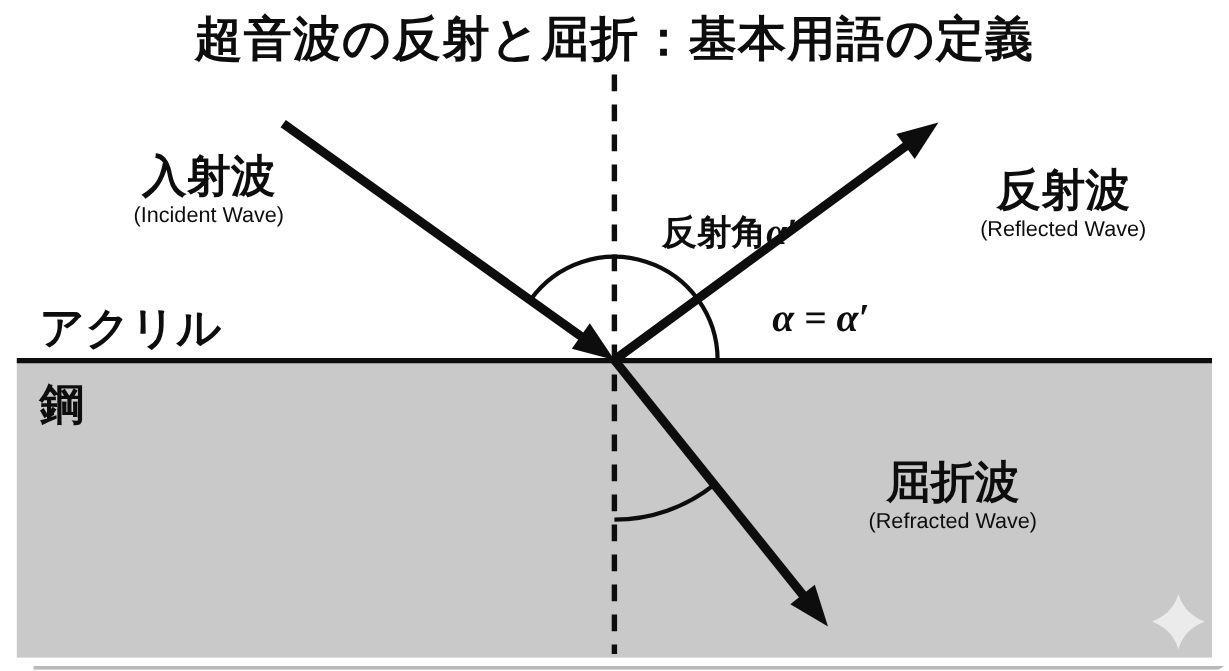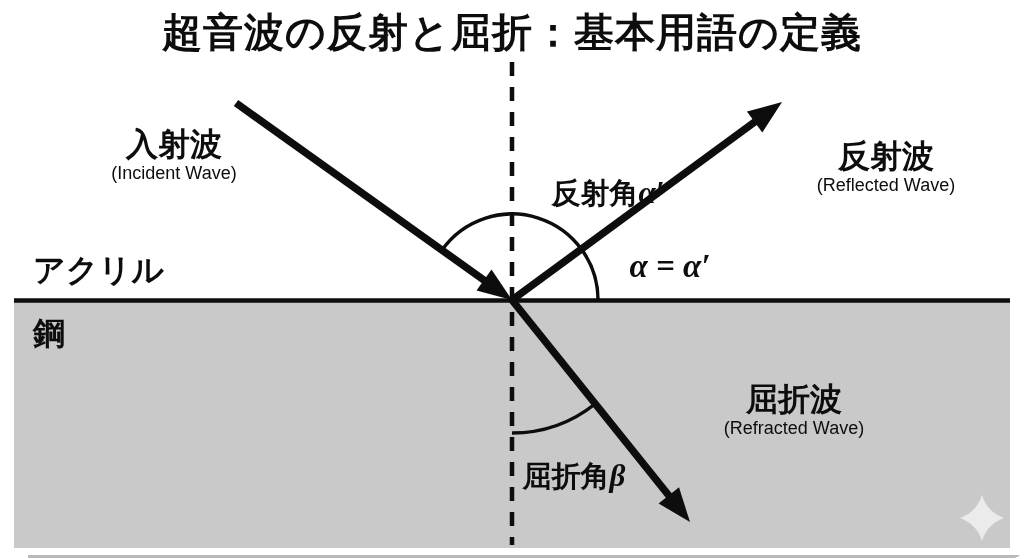--- a/index.html
+++ b/index.html
@@ -11,32 +11,32 @@
     font-family:"Liberation Sans","DejaVu Sans",sans-serif;
     color:#0d0d0d;
     border-radius:14px;
   }
   .canvas svg{position:absolute;left:0;top:0;}
   .label{position:absolute;white-space:nowrap;}
   .centered{transform:translateX(-50%);text-align:center;}
   .title{
     font-size:40px;font-weight:bold;letter-spacing:1px;
   }
-  .wave-label .jp{font-size:32px;font-weight:bold;line-height:1.15;}
+  .wave-label .jp{font-size:37px;font-weight:bold;line-height:1.15;}
   .wave-label .en{font-size:18px;font-weight:400;line-height:1.2;}
   .angle-label{font-size:29px;font-weight:bold;}
   .math{
     font-family:"Liberation Serif","DejaVu Serif",serif;
     font-style:italic;font-weight:bold;font-size:31px;
   }
   .equation{
     font-family:"Liberation Serif","DejaVu Serif",serif;
     font-style:italic;font-weight:bold;font-size:33px;
   }
-  .medium-label{font-size:32px;font-weight:bold;}
+  .medium-label{font-size:37px;font-weight:bold;}
 </style>
 </head>
 <body>
 
 <div class="canvas">
 
   <svg width="1024" height="559" viewBox="0 0 1024 559">
 
     <rect x="14" y="301" width="996" height="247" fill="#c9c9c9"></rect>
 
@@ -76,21 +76,20 @@
   </div>
 
   <div class="label centered wave-label" style="left:794px;top:381px;">
     <div class="jp">屈折波</div>
     <div class="en">(Refracted Wave)</div>
   </div>
 
 
   <div class="label centered angle-label" style="left:608px;top:134px;margin-top:40px;"><span>反射角</span><span class="math">α′</span></div>
 
-  <div class="label centered equation" style="left:670px;top:248px;">α = α′</div>
+  <div class="label centered equation" style="left:684px;top:248px;">α = α′</div>
 
-  <div class="label centered angle-label" style="left:574px;top:457px;"><span>屈折角</span><span class="math">β</span></div>
 
   <div class="label medium-label" style="left:33px;top:249px;">アクリル</div>
 
   <div class="label medium-label" style="left:33px;top:312px;">鋼</div>
 
 </div>
 
 </body></html>

